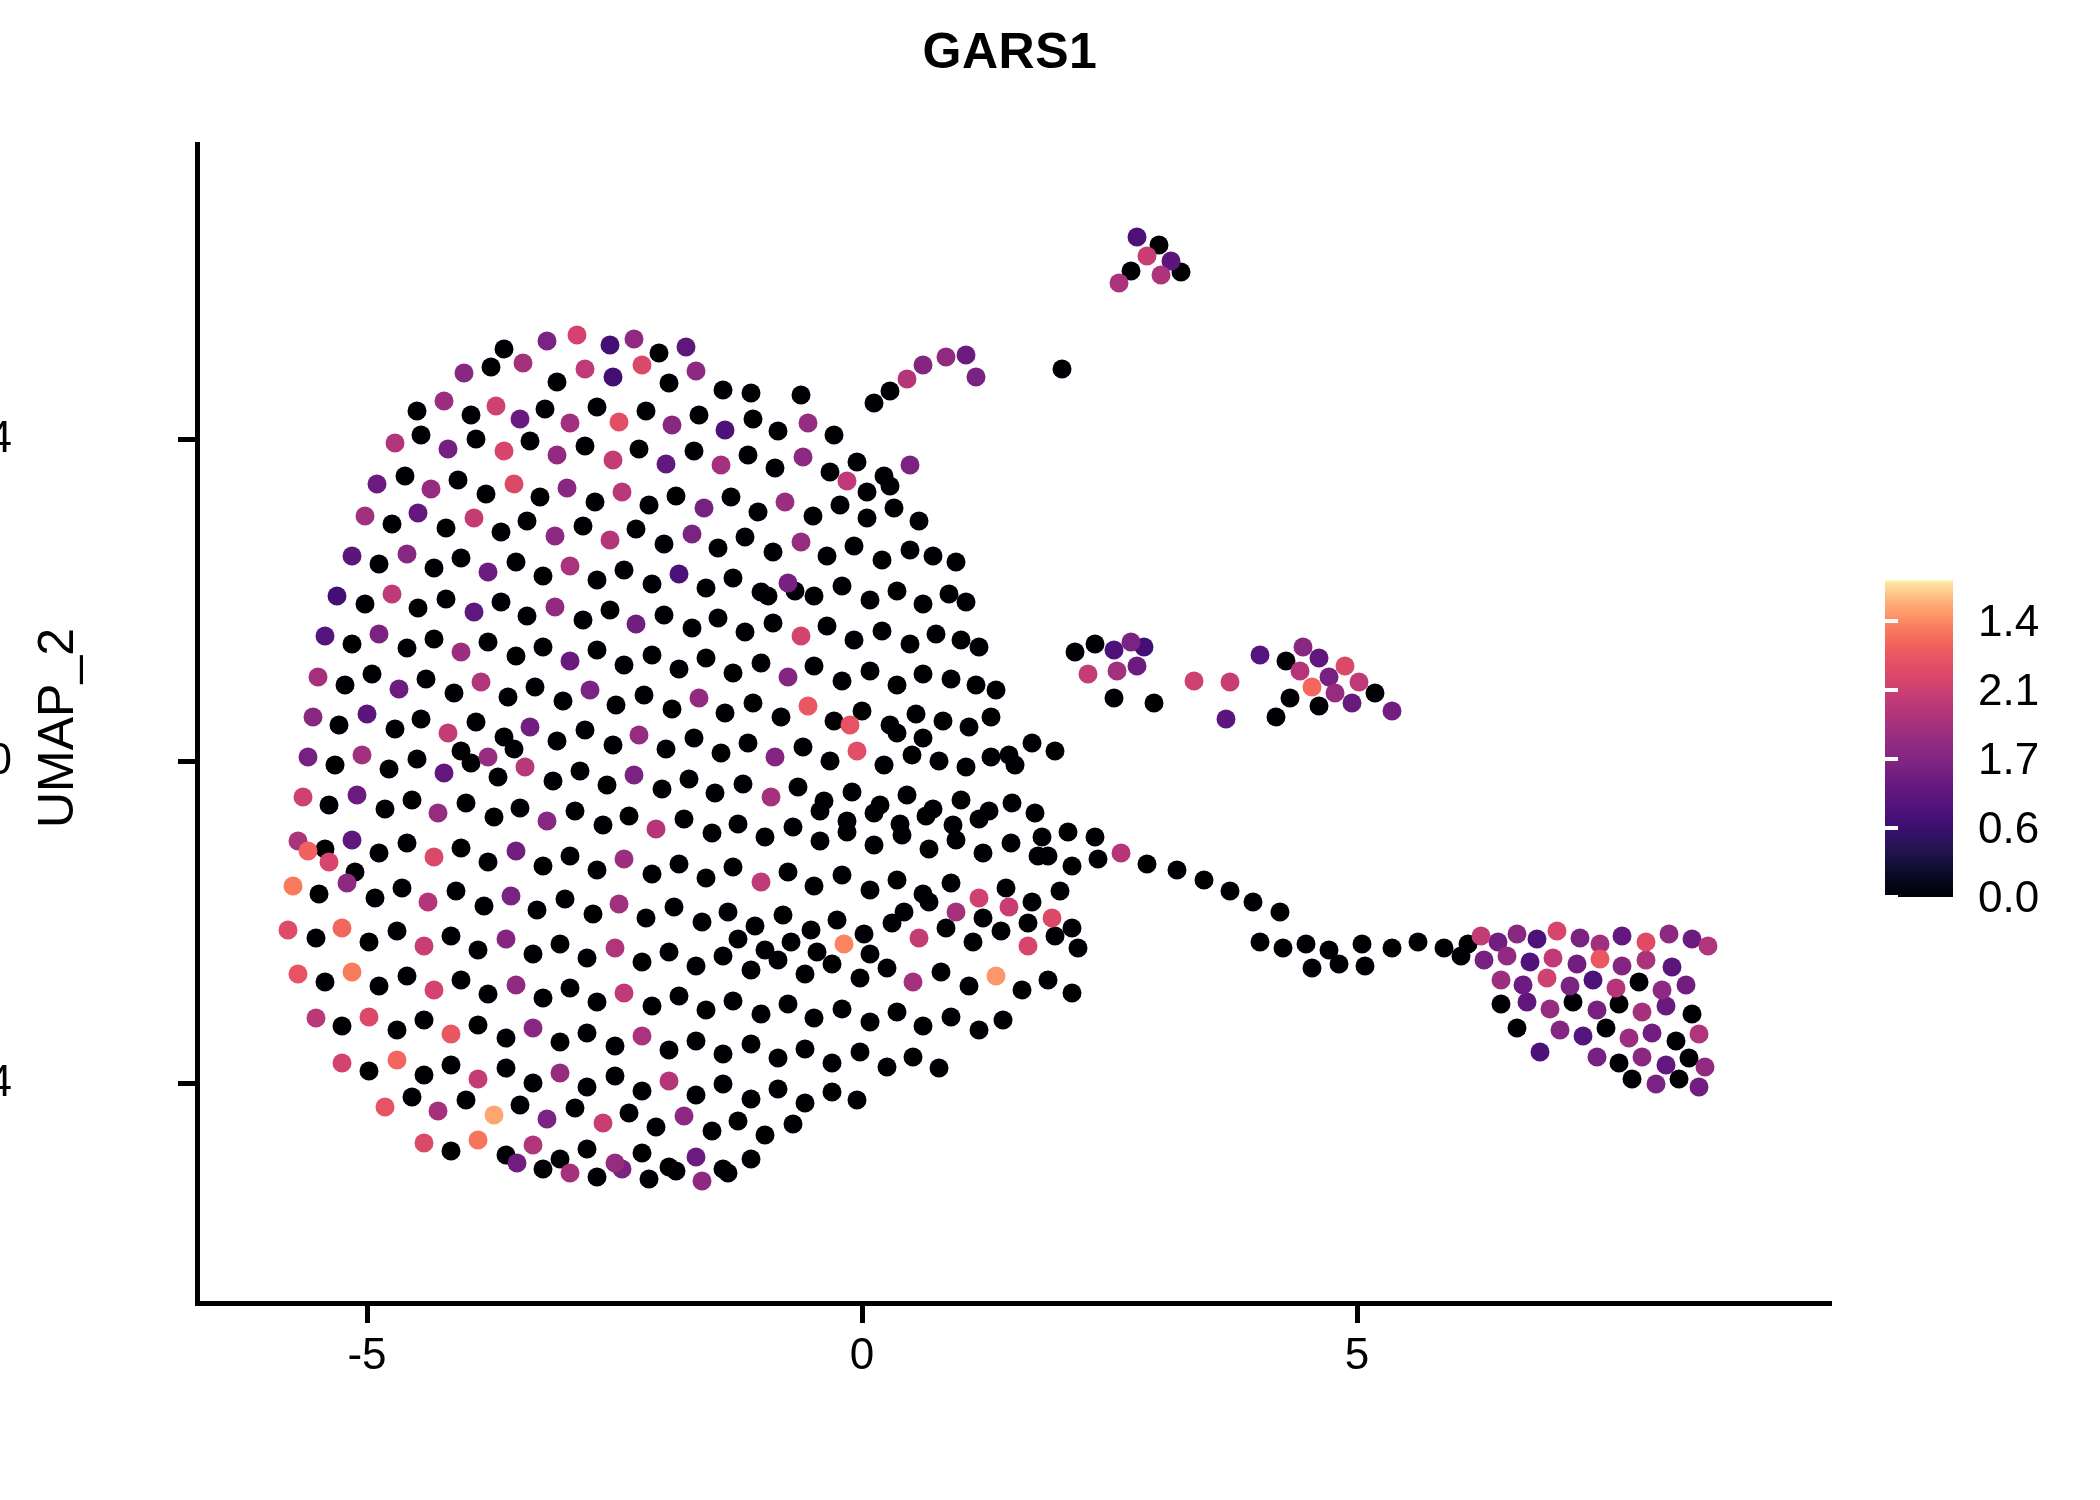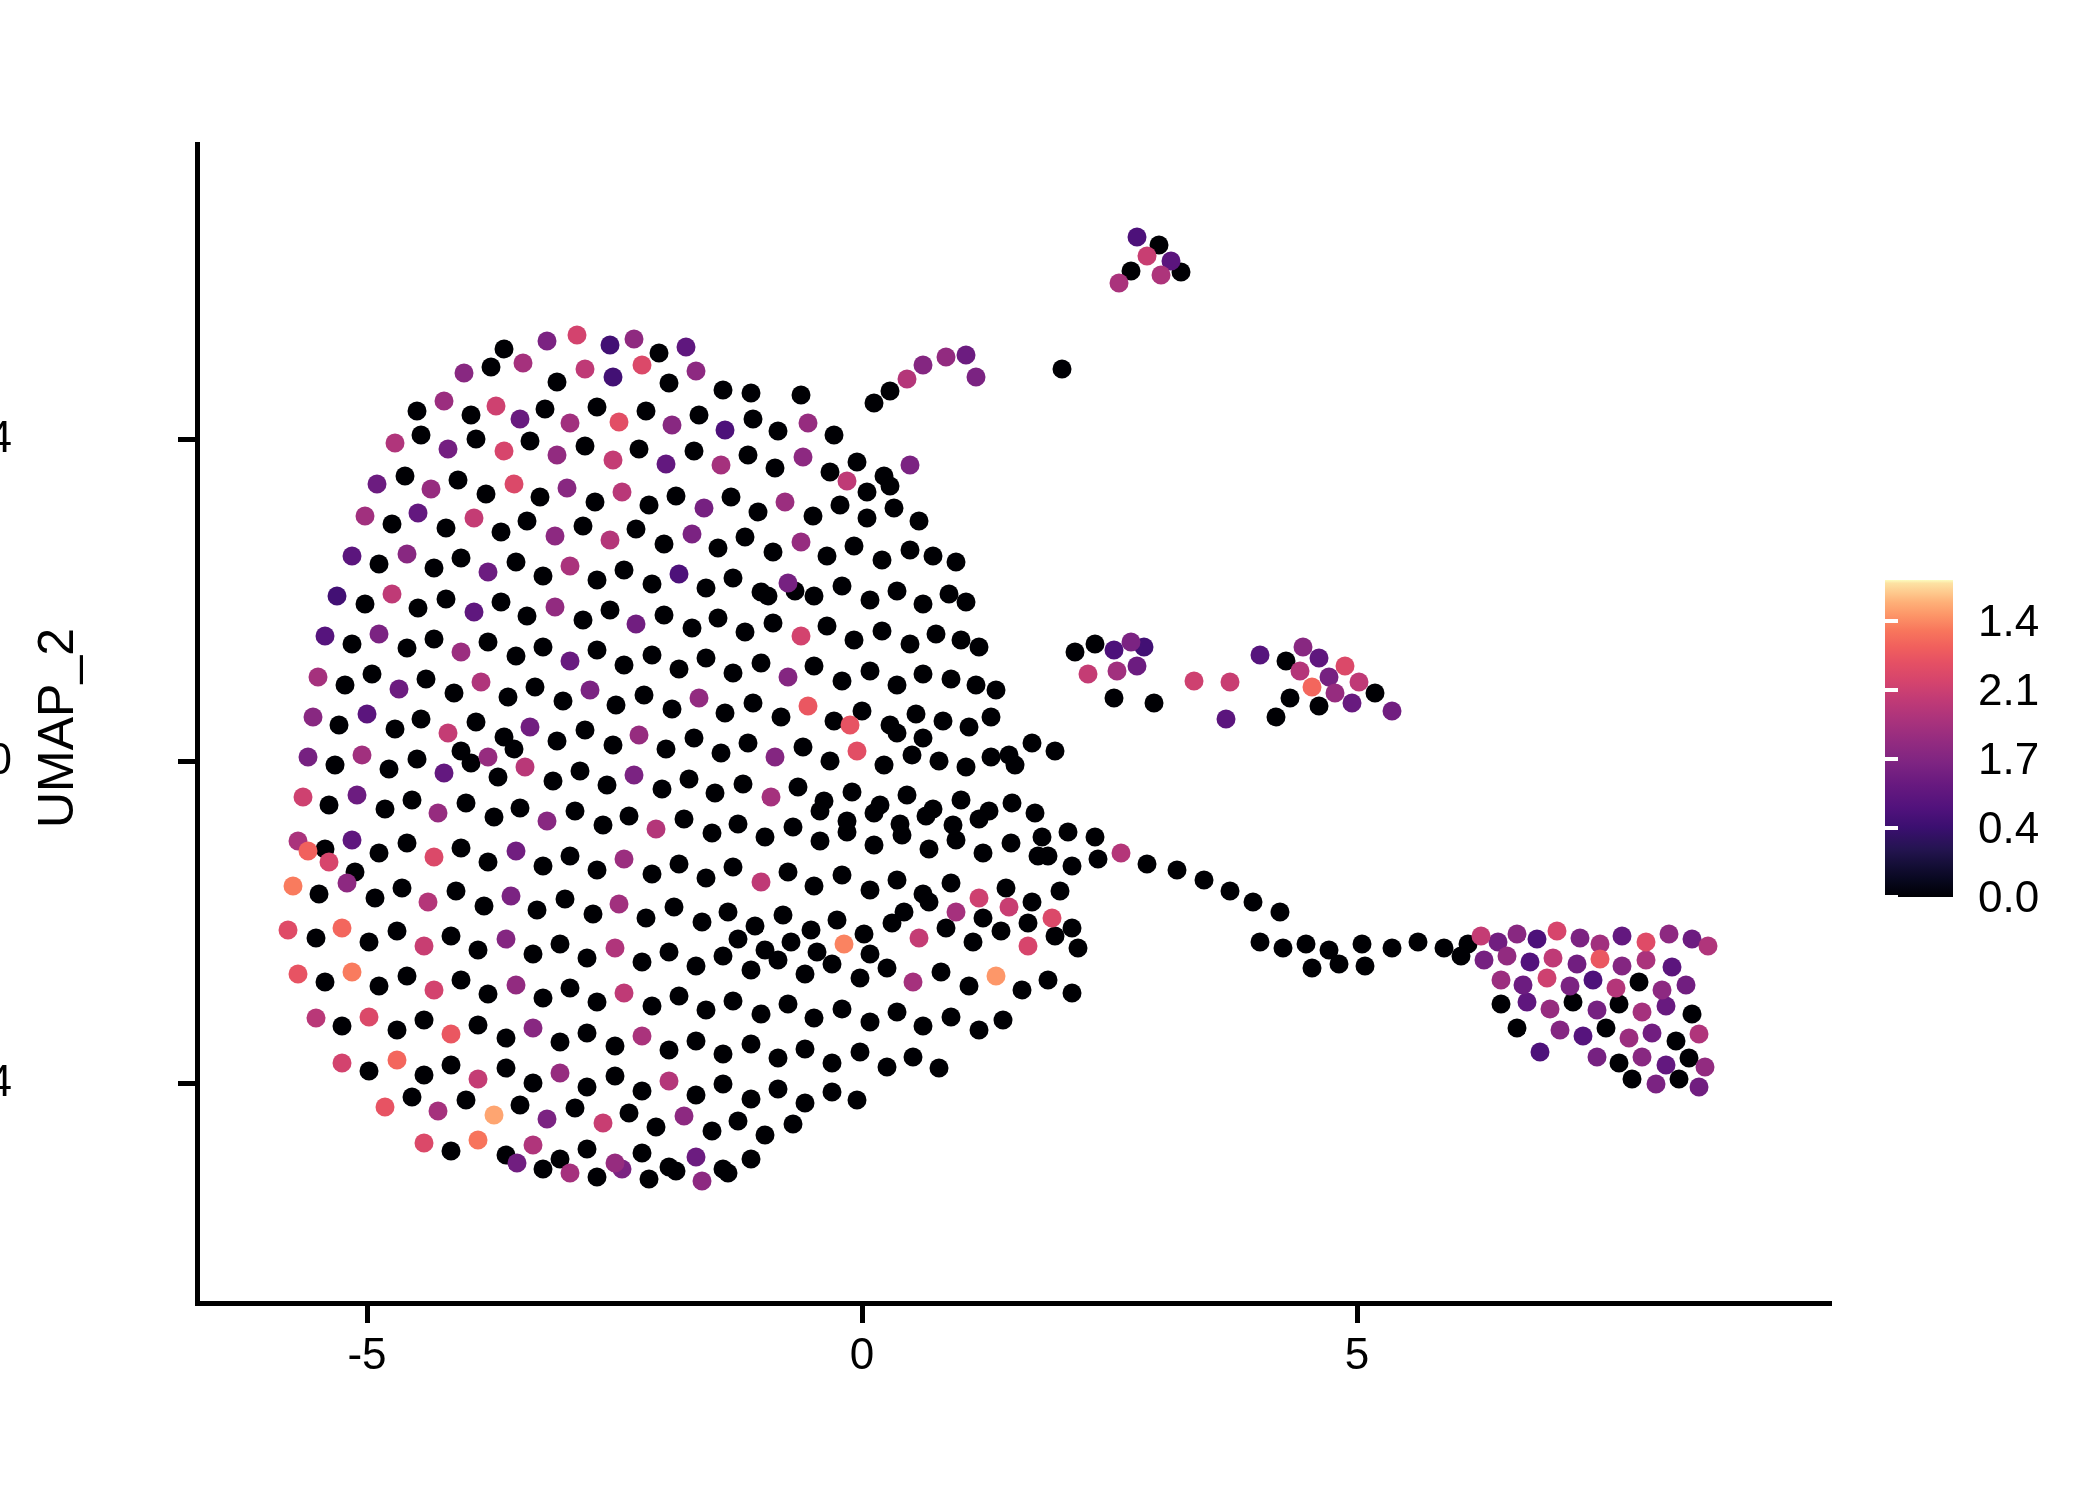--- a/index.html
+++ b/index.html
@@ -183,20 +183,21 @@
     white-space: nowrap;
     transform: translateY(-50%);
     line-height: 1;
   }
 </style>
 </head>
 <body>
 
 <div id="stage">
 
+  <div id="plot-title">GARS1</div>
 
   <div id="panel">
     <div id="scatter-layer">
         <div class="pt" style="left: 308.62px; top: 207.352px; background: rgb(0, 0, 4);"></div>
         <div class="pt" style="left: 464.05px; top: 210.568px; background: rgb(0, 0, 4);"></div>
         <div class="pt" style="left: 295.75px; top: 225.04px; background: rgb(0, 0, 4);"></div>
         <div class="pt" style="left: 362.08px; top: 239.512px; background: rgb(0, 0, 4);"></div>
         <div class="pt" style="left: 473.95px; top: 241.12px; background: rgb(0, 0, 4);"></div>
         <div class="pt" style="left: 528.4px; top: 247.552px; background: rgb(0, 0, 4);"></div>
         <div class="pt" style="left: 556.12px; top: 250.768px; background: rgb(0, 0, 4);"></div>
@@ -874,20 +875,20 @@
         <div class="cbar-tick right" style="top: 39.3478px;"></div>
         <div class="cbar-label" style="top: 41.3478px;">1.4</div>
         <div class="cbar-tick left" style="top: 108.261px;"></div>
         <div class="cbar-tick right" style="top: 108.261px;"></div>
         <div class="cbar-label" style="top: 110.261px;">2.1</div>
         <div class="cbar-tick left" style="top: 177.174px;"></div>
         <div class="cbar-tick right" style="top: 177.174px;"></div>
         <div class="cbar-label" style="top: 179.174px;">1.7</div>
         <div class="cbar-tick left" style="top: 246.087px;"></div>
         <div class="cbar-tick right" style="top: 246.087px;"></div>
-        <div class="cbar-label" style="top: 248.087px;">0.4</div>
+        <div class="cbar-label" style="top: 248.087px;">0.6</div>
         <div class="cbar-tick left" style="top: 315px;"></div>
         <div class="cbar-tick right" style="top: 315px;"></div>
         <div class="cbar-label" style="top: 317px;">0.0</div>
       </div>
   </div>
 
 </div>
 
 </body></html>

